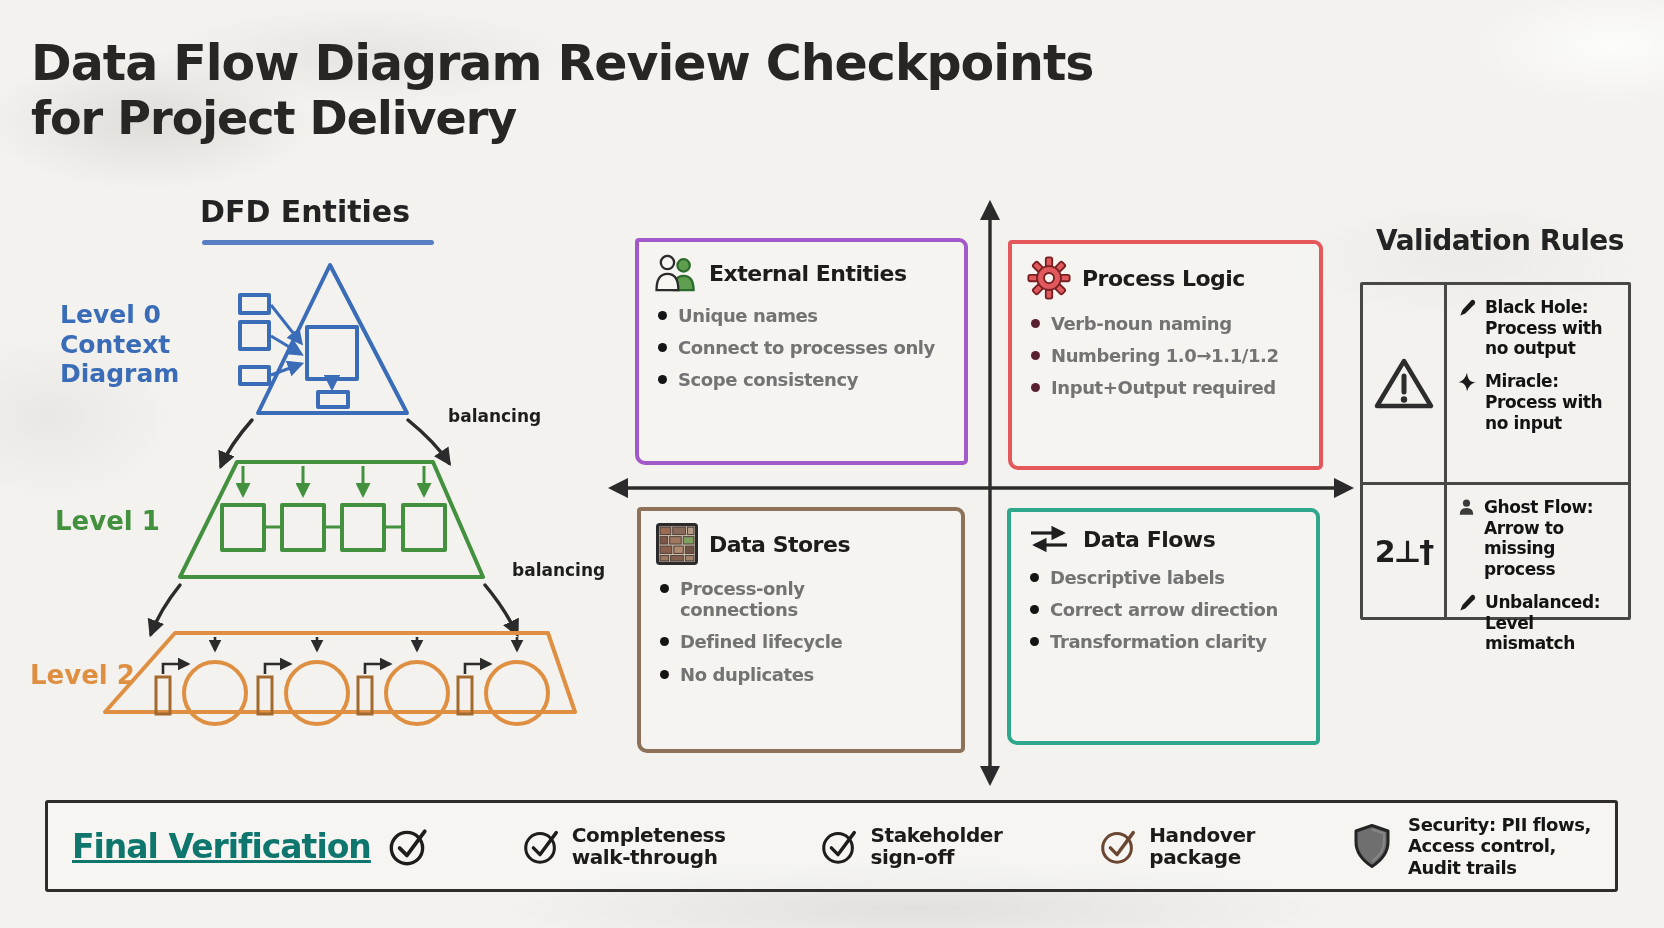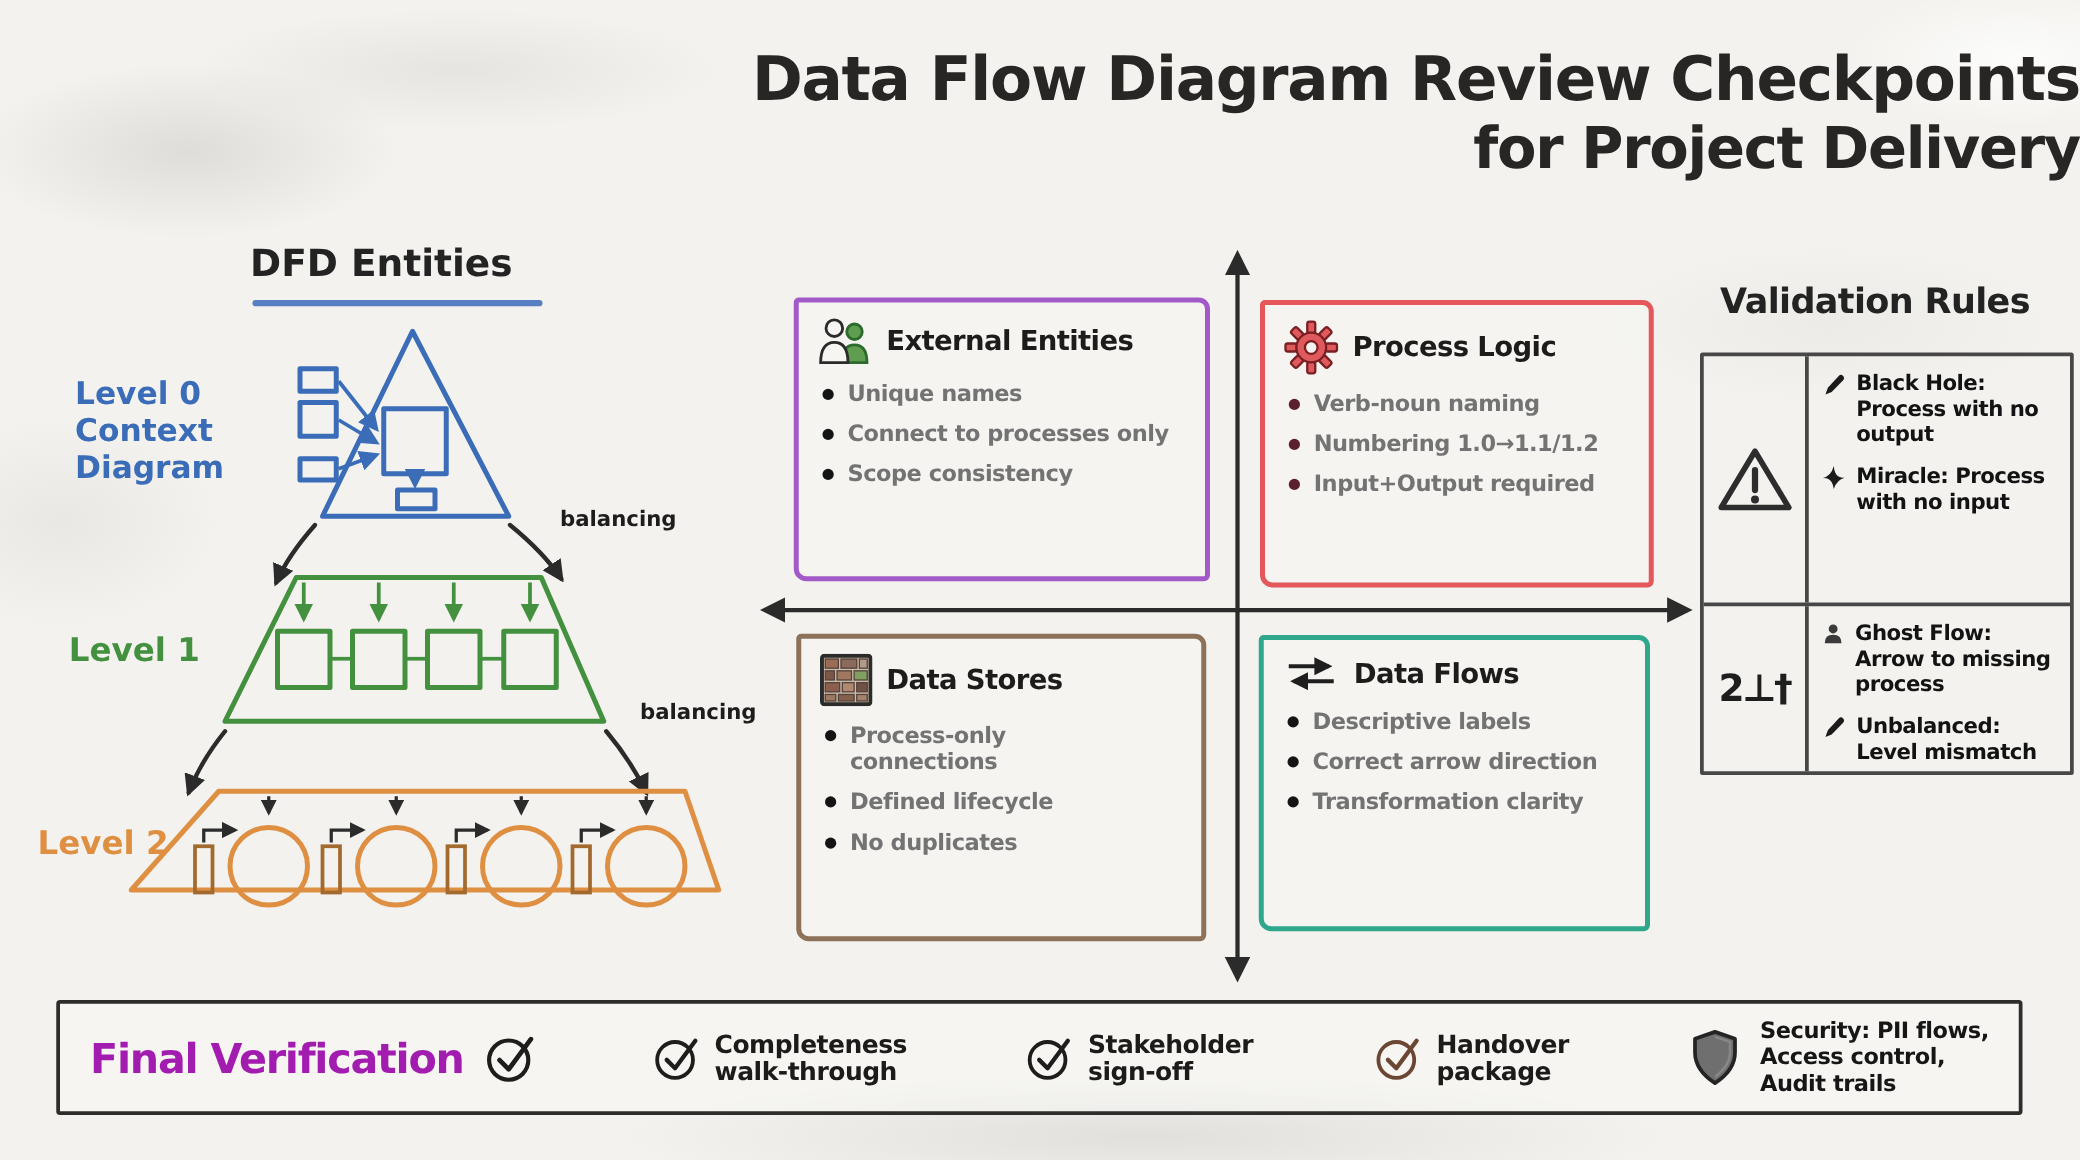--- a/index.html
+++ b/index.html
@@ -11,21 +11,21 @@
       radial-gradient(240px 100px at 9% 13%, rgba(110,110,110,.16), transparent 70%),
       radial-gradient(300px 70px at 22% 6%, rgba(130,130,130,.12), transparent 70%),
       radial-gradient(180px 120px at 3% 45%, rgba(140,140,140,.10), transparent 70%),
       radial-gradient(260px 90px at 88% 28%, rgba(150,150,150,.08), transparent 70%),
       radial-gradient(600px 70px at 55% 98%, rgba(120,120,120,.15), transparent 70%),
       radial-gradient(200px 80px at 97% 5%, rgba(255,255,255,.8), transparent 70%),
       #f3f2ee;
   }
   .abs{position:absolute;}
   
-  .title{left:0;right:0;top:36px;text-align:right;color:#272625;font-weight:bold;line-height:1.14;letter-spacing:-1px;padding-left:31px;}
+  .title{left:0;right:0;top:36px;text-align:left;color:#272625;font-weight:bold;line-height:1.14;letter-spacing:-1px;padding-left:31px;}
   .title .l1{font-size:49px;}
   .title .l2{font-size:46px;}
   
   .hier-head{left:200px;top:194px;font-size:30px;font-weight:bold;color:#232323;}
   .hier-underline{left:202px;top:240px;width:232px;height:5px;background:#3a6cb8;border-radius:3px;opacity:.85;}
   .lvl{font-weight:bold;color:var(--accent);line-height:1.18;}
   .lvl0{left:60px;top:300px;width:118px;font-size:25px;}
   .lvl1{left:55px;top:506px;font-size:26px;}
   .lvl2{left:30px;top:660px;font-size:26px;}
   .balancing{font-size:17px;font-weight:bold;color:#1d1d1d;}
@@ -38,35 +38,35 @@
   ul.bullets{list-style:none;margin:13px 0 0 4px;padding:0;display:flex;flex-direction:column;gap:11px;}
   .bullet{display:flex;gap:11px;font-size:18px;font-weight:bold;color:#737373;line-height:1.18;letter-spacing:-.4px;}
   .bullet .dot{width:9px;height:9px;border-radius:50%;background:var(--bullet,#141414);margin-top:6px;flex:none;}
   .card-ee{left:635px;top:238px;width:333px;height:227px;}
   .card-pl{left:1008px;top:240px;width:315px;height:230px;}
   .card-ds{left:637px;top:507px;width:328px;height:246px;}
   .card-ds .btxt{max-width:200px;}
   .card-df{left:1007px;top:508px;width:313px;height:237px;}
   
   .vhead{left:1352px;top:224px;width:296px;text-align:center;font-size:28px;font-weight:bold;color:#232323;letter-spacing:-.5px;}
-  .vtable{left:1360px;top:282px;width:299px;height:338px;border:3px solid #474747;border-radius:2px;box-sizing:border-box;}
+  .vtable{left:1360px;top:282px;width:271px;height:338px;border:3px solid #474747;border-radius:2px;box-sizing:border-box;}
   .vrow{display:flex;box-sizing:border-box;}
   .vrow.r1{height:200px;border-bottom:3px solid #474747;}
   .vrow.r2{height:132px;}
   .vbadge{width:84px;flex:none;border-right:3px solid #474747;display:flex;align-items:center;justify-content:center;box-sizing:border-box;}
   .vbadge-glyph{font-size:30px;font-weight:bold;color:#1e1e1e;letter-spacing:-2px;}
   .ventries{flex:1;padding:12px 6px 8px 10px;display:flex;flex-direction:column;gap:12px;min-width:0;}
   .ventry{display:flex;gap:8px;}
   .ventry svg{flex:none;margin-top:1px;}
   .ventry-text{font-size:17px;font-weight:bold;line-height:1.22;color:#131313;letter-spacing:-.4px;}
   
   .footer{left:45px;top:800px;width:1573px;height:92px;border:3.5px solid #2e2d2c;border-radius:3px;box-sizing:border-box;
     display:flex;align-items:center;padding:0 24px;gap:10px;justify-content:space-between;background:rgba(250,250,247,.4);}
   .f-title-wrap{display:flex;align-items:center;gap:14px;}
-  .f-title{font-size:33px;font-weight:bold;color:#a21caf;letter-spacing:-1px;white-space:nowrap;}
+  .f-title{font-size:33px;font-weight:bold;color:#0f766e;letter-spacing:-1px;white-space:nowrap;text-decoration:underline;}
   .f-item{display:flex;align-items:center;gap:10px;color:#1c1b1a;}
   .f-label{font-size:20px;font-weight:bold;line-height:1.1;letter-spacing:-.4px;}
   .w155{max-width:158px;} .w135{max-width:138px;} .w112{max-width:114px;}
   .f-check{color:#1e1d1c;} .f-check.brown{color:#6b4632;}
   .sec-item{display:flex;align-items:center;gap:16px;}
   .sec-text{font-size:18px;font-weight:bold;line-height:1.2;color:#161616;letter-spacing:-.4px;}
   .sec-line{display:block;}
   svg{display:block;}
 </style>
 </head>

